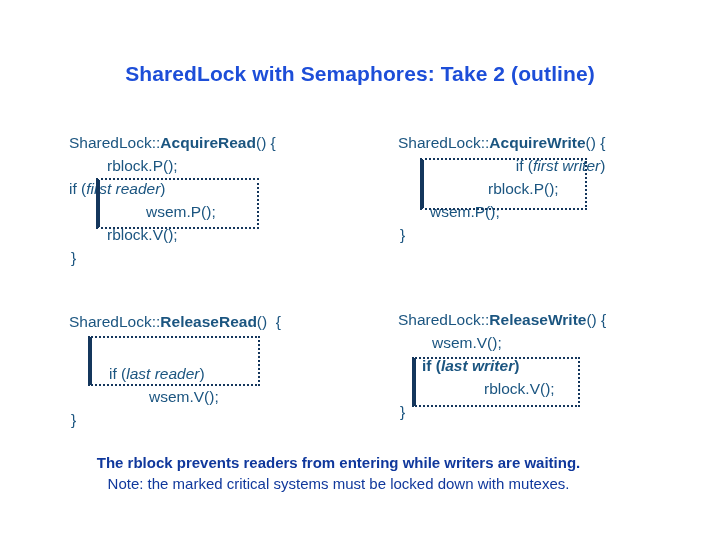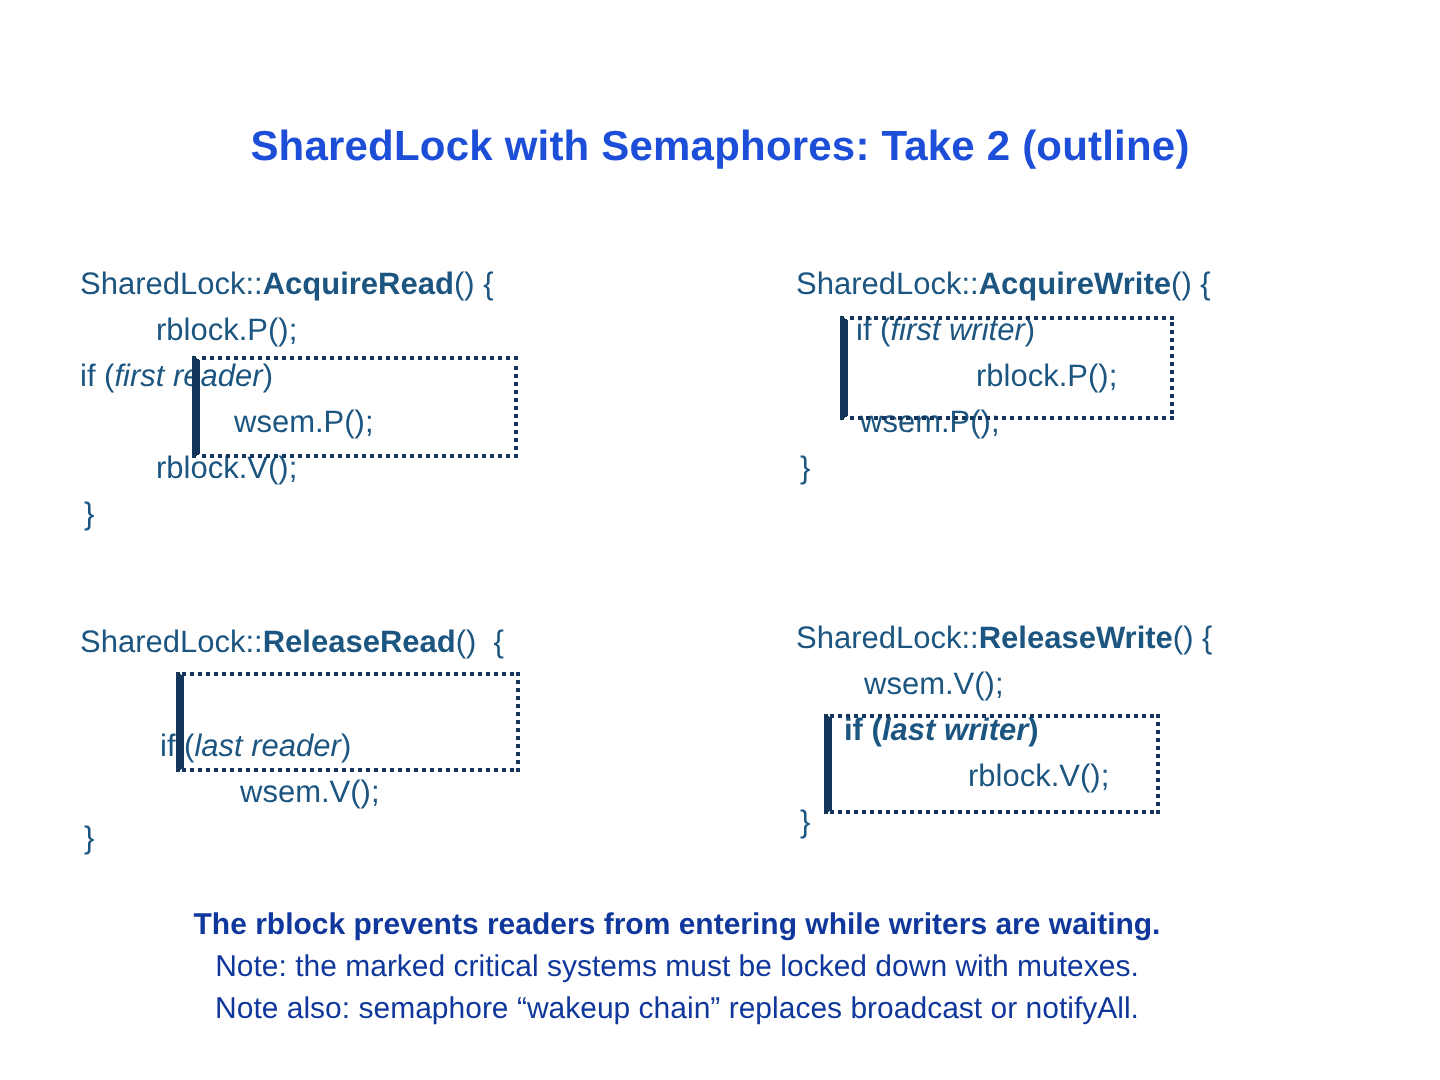--- a/index.html
+++ b/index.html
@@ -36,21 +36,21 @@
   }
 
   
   .code-col {
     position: absolute;
     color: #1b5580;
     font-size: 15.5px;
     line-height: 23px;
     white-space: nowrap;
   }
-  .col-left  { left: 40px;  }
+  .col-left  { left: 69px;  }
   .col-right { left: 398px; }
 
   .blk-ar { top: 131px; }
   .blk-aw { top: 131px; }
   .blk-rr { top: 310px; }
   .blk-rw { top: 308px; }
 
   .code-line {
     position: relative;
     height: 23px;
@@ -110,21 +110,21 @@
 
     <div class="code-line ind1"><span>rblock.V();</span></div>
 
     <div class="code-line ind0" style="padding-left:2px;"><span>}</span></div>
   </div>
   <div class="crit-box box-ar"></div>
 
   <div class="code-col col-right blk-aw">
     <div class="code-line ind0"><span>SharedLock::</span><b>AcquireWrite</b><span>() {</span></div>
 
-    <div class="code-line" style="padding-left:30px;"><span>if (</span><i>first writer</i><span>)</span></div>
+    <div class="code-line" style="padding-left:30px;text-align:right;"><span>if (</span><i>first writer</i><span>)</span></div>
 
     <div class="code-line" style="padding-left:90px;"><span>rblock.P();</span></div>
 
     <div class="code-line" style="padding-left:32px;"><span>wsem.P();</span></div>
 
     <div class="code-line ind0" style="padding-left:2px;"><span>}</span></div>
   </div>
   <div class="crit-box box-aw"></div>
 
   <div class="code-col col-left blk-rr">
@@ -147,16 +147,15 @@
 
     <div class="code-line" style="padding-left:86px;"><span>rblock.V();</span></div>
 
     <div class="code-line ind0" style="padding-left:2px;"><span>}</span></div>
   </div>
   <div class="crit-box box-rw"></div>
 
   <div class="footer">
     <div class="ln ln1">The rblock prevents readers from entering while writers are waiting.</div>
     <div class="ln"><b>Note</b><span>: the marked critical systems must be locked down with mutexes.</span></div>
-    <div class="ln"><span>Note also: semaphore “wakeup chain” replaces </span><b>broadcast</b><span> or </span><b>notifyAll</b><span>.</span></div>
   </div>
 
 </div>
 
 </body></html>

